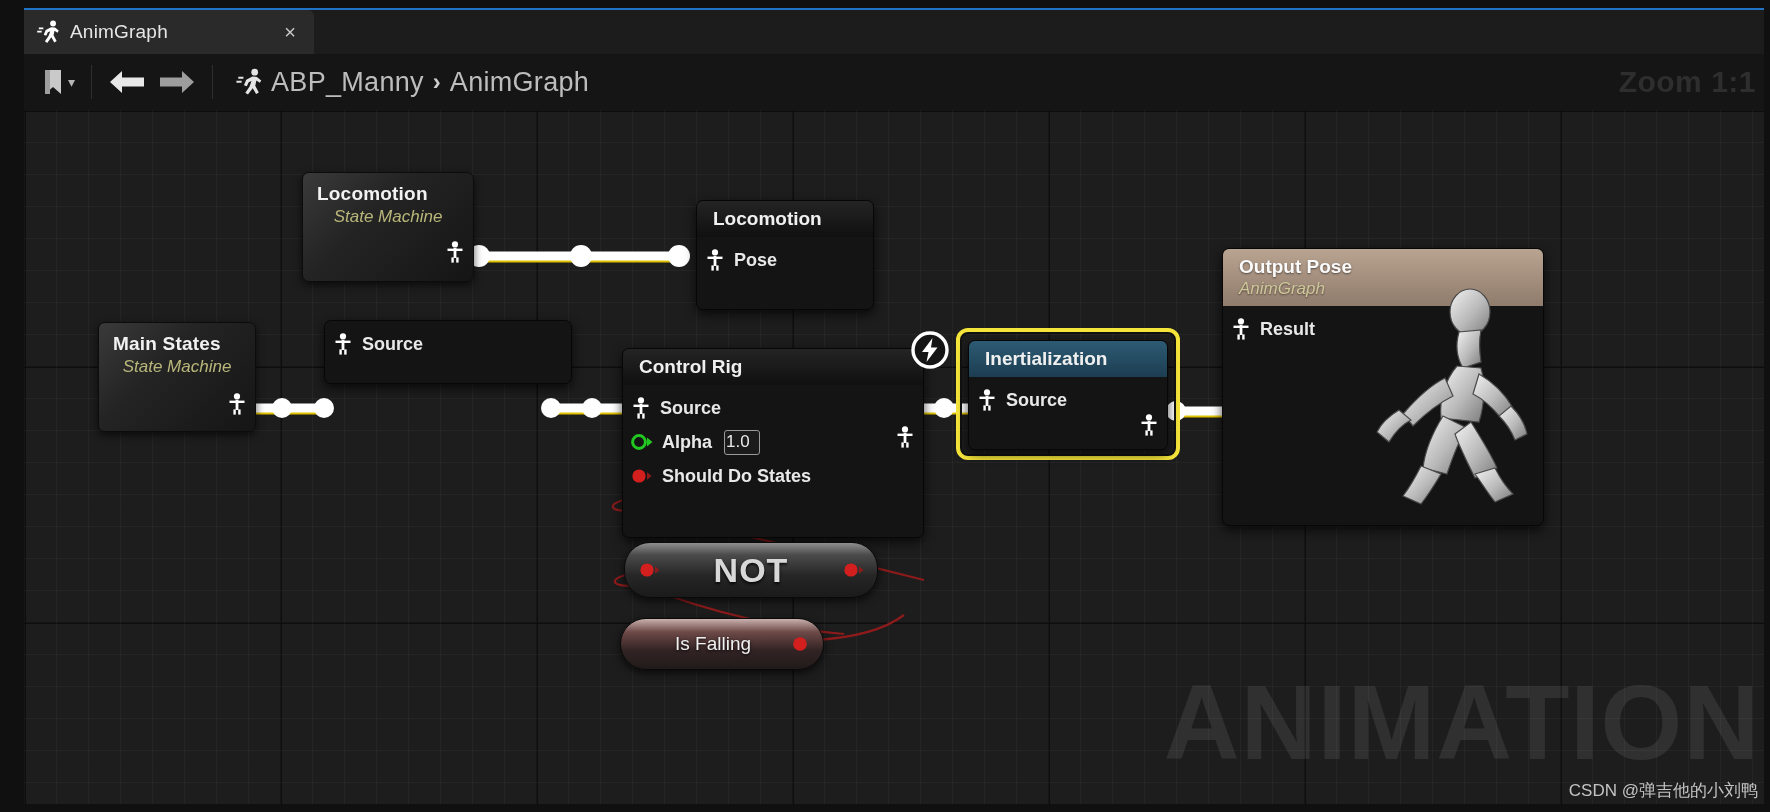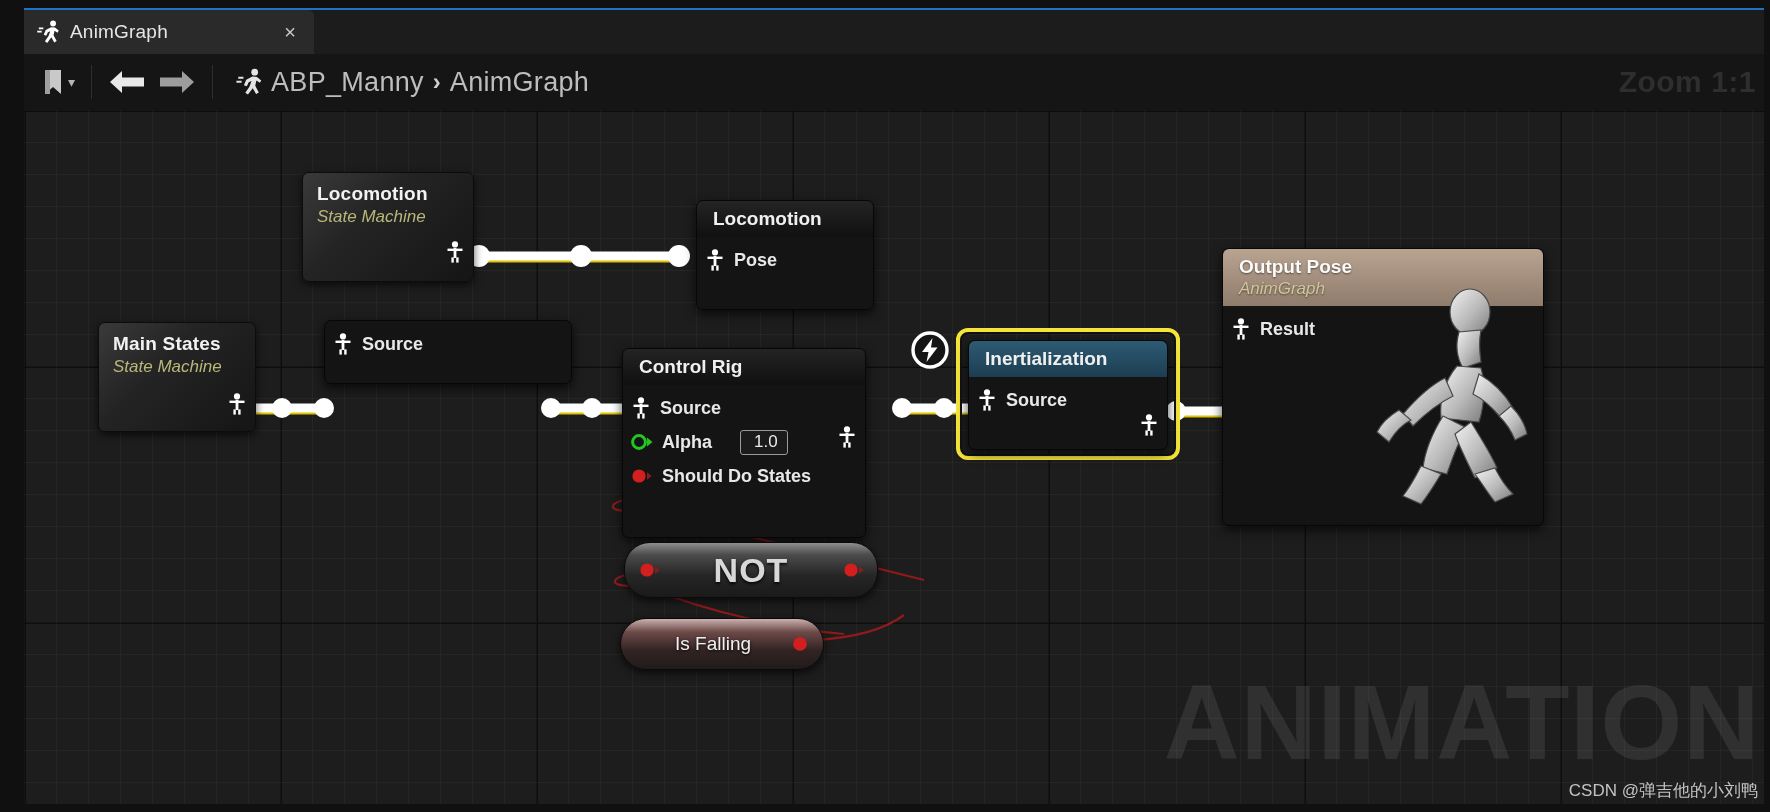--- a/index.html
+++ b/index.html
@@ -105,21 +105,21 @@
     border: 1px solid #0c0c0c;
     box-shadow: 0 3px 9px rgba(0,0,0,.65);
     padding: 10px 14px 8px 14px;
   }
   .node-title {
     color: #f2f2f2; font-size: 19px; font-weight: 700;
     letter-spacing: .2px; white-space: nowrap;
   }
   .node-sub {
     color: #b9b77a; font-size: 17px; font-style: italic;
-    margin-top: 2px; white-space: nowrap;
+    margin-top: 2px; white-space: nowrap; text-align: center;
   }
 
   
   .node-hdr {
     background: #131313;
     border: 1px solid #070707;
     border-radius: 7px;
     box-shadow: 0 4px 11px rgba(0,0,0,.7);
     overflow: hidden;
   }
@@ -145,25 +145,25 @@
 
   .pin-row {
     display: flex; align-items: center;
     height: 34px; padding: 0 16px 0 8px;
     white-space: nowrap;
   }
   .pin-label { color: #e8e8e8; font-size: 18px; margin-left: 9px; font-weight: bold; }
   .pose-pin { width: 20px; height: 22px; flex: none; }
   .dot-pin  { width: 22px; height: 18px; flex: none; }
   .val-box {
-    margin-left: 28px;
+    margin-left: 12px;
     border: 1px solid #9a9a9a;
     border-radius: 3px;
     color: #e9e9e9; font-size: 17px;
-    padding: 1px 9px 2px 13px;
+    padding: 1px 9px 2px 1px;
     background: #1b1b1b;
   }
 
   
   .sel-ring {
     position: absolute;
     border: 4px solid #f5e53a;
     border-radius: 12px;
     box-shadow: 0 0 0 2px #111 inset;
   }
@@ -344,21 +344,21 @@
         <svg class="pose-pin" style="position:absolute; right:8px; top:104px;" viewBox="0 0 20 22">
           <circle cx="10" cy="3.4" r="3.1" fill="#fff"></circle>
           <rect x="8.6" y="7" width="2.8" height="10" fill="#fff"></rect>
           <rect x="2.5" y="7.6" width="15" height="2.4" fill="#fff"></rect>
           <rect x="6.4" y="16.4" width="2.4" height="5.2" fill="#fff"></rect>
           <rect x="11.2" y="16.4" width="2.4" height="5.2" fill="#fff"></rect>
         </svg>
       </div>
     </div>
 
-    <div class="node node-hdr" style="left:598px; top:238px; width:244px;">
+    <div class="node node-hdr" style="left:598px; top:238px; width:302px;">
       <div class="hdr hdr-dark">
         <div class="hdr-title">Control Rig</div>
       </div>
       <div class="body" style="height:152px;">
         <div class="pin-row">
           <svg class="pose-pin" viewBox="0 0 20 22">
             <circle cx="10" cy="3.4" r="3.1" fill="#fff"></circle>
             <rect x="8.6" y="7" width="2.8" height="10" fill="#fff"></rect>
             <rect x="2.5" y="7.6" width="15" height="2.4" fill="#fff"></rect>
             <rect x="6.4" y="16.4" width="2.4" height="5.2" fill="#fff"></rect>

